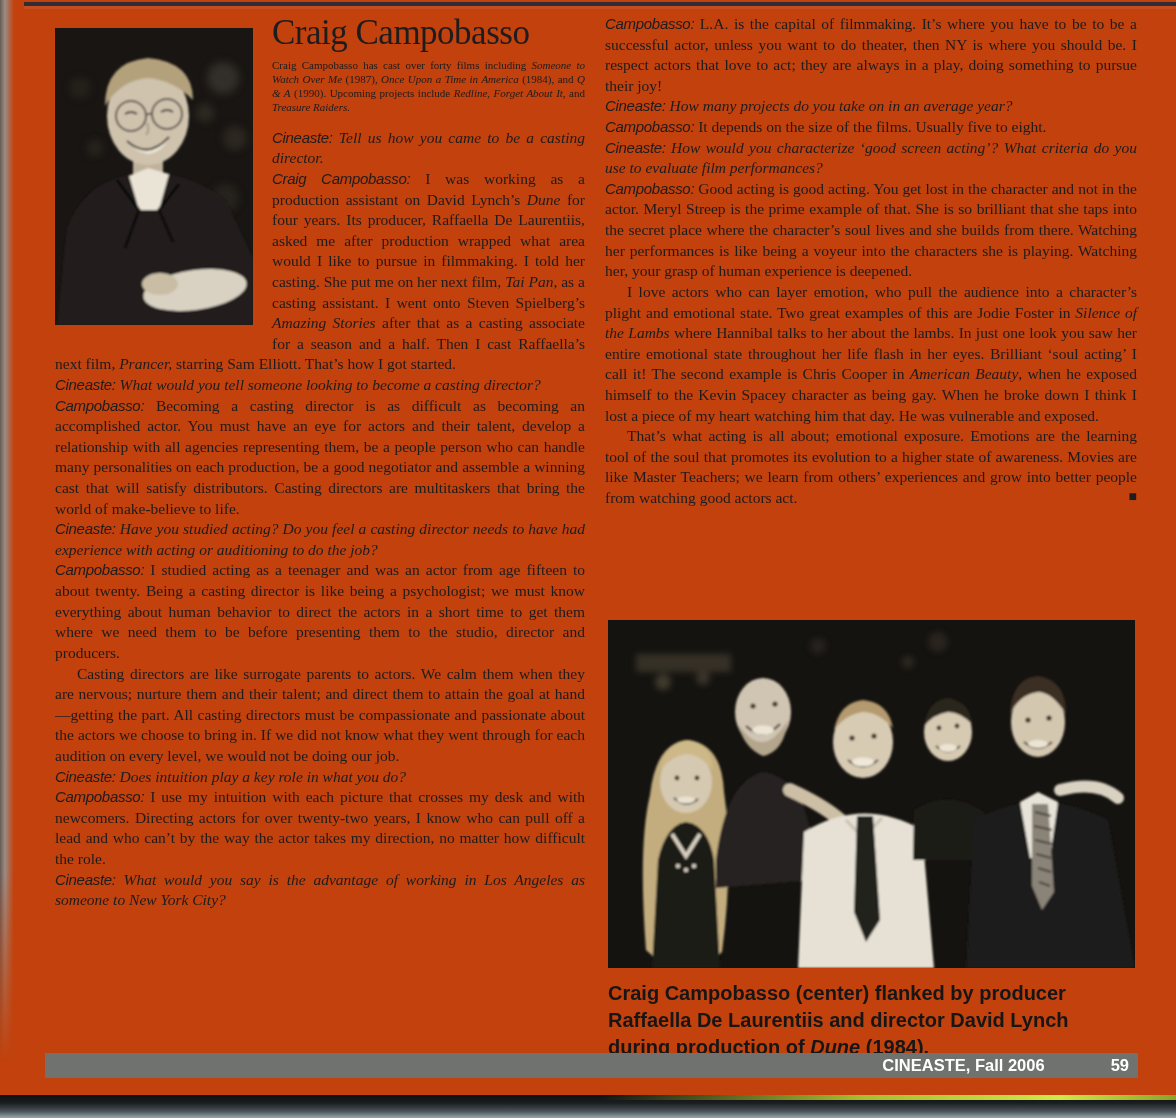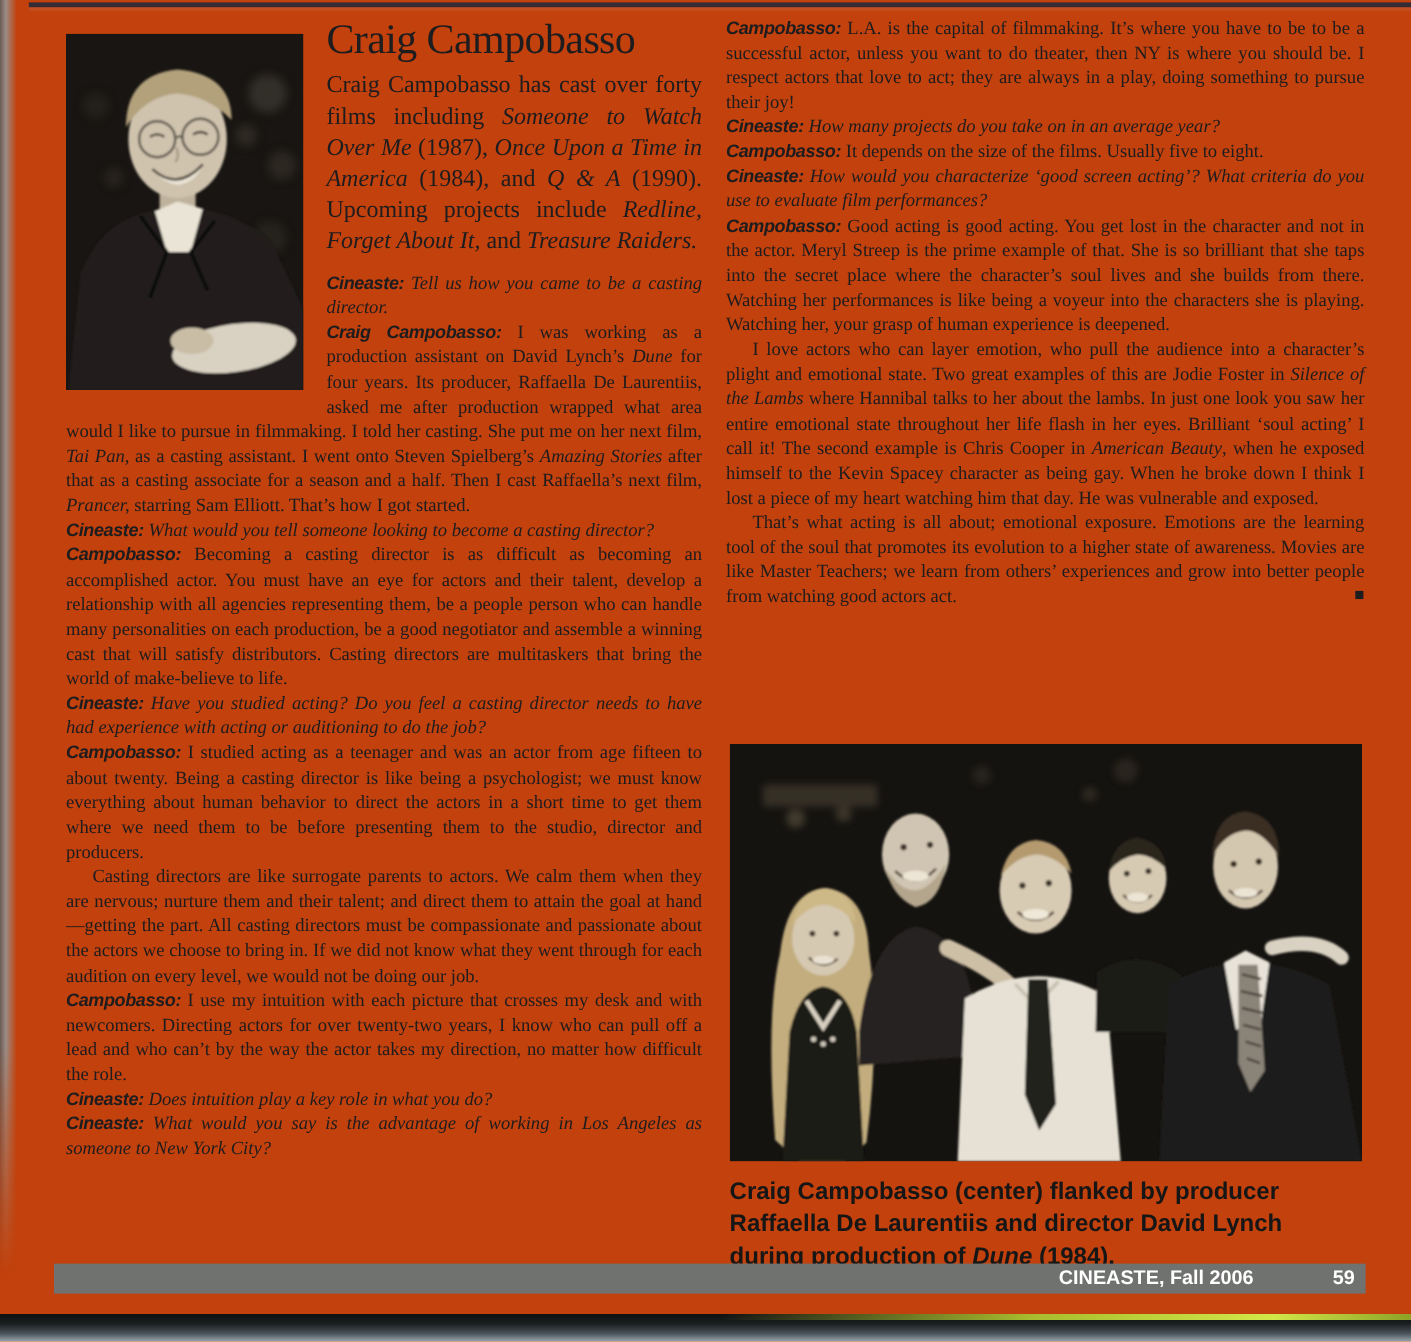--- a/index.html
+++ b/index.html
@@ -18,24 +18,24 @@
     background:linear-gradient(to bottom,#101010 0%,#1a1e20 35%,#4c565c 72%,#9aa6ae 100%);}
   .bottom-accent{position:absolute;left:600px;top:0;width:576px;height:5px;
     background:linear-gradient(to right,rgba(170,190,40,0),#a8bc2e 45%,#d2e748 80%,#8da226 100%);}
   
   .col-left{position:absolute;left:55px;top:14px;width:530px;}
   .col-right{position:absolute;left:605px;top:14px;width:532px;}
   .portrait-wrap{float:left;width:198px;height:297px;margin:14px 19px 16px 0;overflow:hidden;}
   .portrait-wrap svg{display:block;}
   h1.title{margin:0 0 5px 0;font-weight:400;font-size:35px;letter-spacing:-0.5px;line-height:1.1;
     font-family:"Liberation Serif",serif;}
-  .intro{margin:0 0 13px 0;font-size:20px;line-height:1.3;text-align:justify;}
+  .intro{margin:0 0 13px 0;font-size:11px;line-height:1.3;text-align:justify;}
   .body-para{margin:0;font-size:15.5px;line-height:1.33;text-align:justify;}
   .body-para.indent{text-indent:22px;}
-  .s-label{font-family:"Liberation Sans",sans-serif;font-weight:bold;font-style:italic;
+  .s-label{font-family:"Liberation Sans",sans-serif;font-weight:normal;font-style:italic;
     font-size:15px;letter-spacing:-0.3px;}
   .s-i,.s-q{font-style:italic;}
   .s-end{float:right;font-style:normal;font-size:14px;}
   
   .photo-block{position:absolute;left:608px;top:620px;width:527px;}
   .group-photo{width:527px;height:348px;overflow:hidden;}
   .group-photo svg{display:block;}
   .caption{margin:12px 0 0 0;font-family:"Liberation Sans",sans-serif;font-weight:bold;
     font-size:20px;line-height:1.35;color:#161616;text-align:left;}
   .s-c{}
@@ -100,22 +100,22 @@
     <h1 class="title">Craig Campobasso</h1>
     <p class="intro"><span class="s-p">Craig Campobasso has cast over forty films including </span><span class="s-i">Someone to Watch Over Me</span><span class="s-p"> (1987), </span><span class="s-i">Once Upon a Time in America</span><span class="s-p"> (1984), and </span><span class="s-i">Q &amp; A</span><span class="s-p"> (1990). Upcoming projects include </span><span class="s-i">Redline, Forget About It,</span><span class="s-p"> and </span><span class="s-i">Treasure Raiders.</span></p>
     <div>
         <p class="body-para"><span class="s-label">Cineaste:</span><span class="s-q"> Tell us how you came to be a casting director.</span></p>
         <p class="body-para"><span class="s-label">Craig Campobasso:</span><span class="s-p"> I was working as a production assistant on David Lynch’s </span><span class="s-i">Dune</span><span class="s-p"> for four years. Its producer, Raffaella De Laurentiis, asked me after production wrapped what area would I like to pursue in filmmaking. I told her casting. She put me on her next film, </span><span class="s-i">Tai Pan,</span><span class="s-p"> as a casting assistant. I went onto Steven Spielberg’s </span><span class="s-i">Amazing Stories</span><span class="s-p"> after that as a casting associate for a season and a half. Then I cast Raffaella’s next film, </span><span class="s-i">Prancer,</span><span class="s-p"> starring Sam Elliott. That’s how I got started.</span></p>
         <p class="body-para"><span class="s-label">Cineaste:</span><span class="s-q"> What would you tell someone looking to become a casting director?</span></p>
         <p class="body-para"><span class="s-label">Campobasso:</span><span class="s-p"> Becoming a casting director is as difficult as becoming an accomplished actor. You must have an eye for actors and their talent, develop a relationship with all agencies representing them, be a people person who can handle many personalities on each production, be a good negotiator and assemble a winning cast that will satisfy distributors. Casting directors are multitaskers that bring the world of make-believe to life.</span></p>
         <p class="body-para"><span class="s-label">Cineaste:</span><span class="s-q"> Have you studied acting? Do you feel a casting director needs to have had experience with acting or auditioning to do the job?</span></p>
         <p class="body-para"><span class="s-label">Campobasso:</span><span class="s-p"> I studied acting as a teenager and was an actor from age fifteen to about twenty. Being a casting director is like being a psychologist; we must know everything about human behavior to direct the actors in a short time to get them where we need them to be before presenting them to the studio, director and producers.</span></p>
         <p class="body-para indent"><span class="s-p">Casting directors are like surrogate parents to actors. We calm them when they are nervous; nurture them and their talent; and direct them to attain the goal at hand—getting the part. All casting directors must be compassionate and passionate about the actors we choose to bring in. If we did not know what they went through for each audition on every level, we would not be doing our job.</span></p>
+        <p class="body-para"><span class="s-label">Cineaste:</span><span class="s-q"> Does intuition play a key role in what you do?</span></p>
         <p class="body-para"><span class="s-label">Campobasso:</span><span class="s-p"> I use my intuition with each picture that crosses my desk and with newcomers. Directing actors for over twenty-two years, I know who can pull off a lead and who can’t by the way the actor takes my direction, no matter how difficult the role.</span></p>
-        <p class="body-para"><span class="s-label">Cineaste:</span><span class="s-q"> Does intuition play a key role in what you do?</span></p>
         <p class="body-para"><span class="s-label">Cineaste:</span><span class="s-q"> What would you say is the advantage of working in Los Angeles as someone to New York City?</span></p>
       </div>
   </div>
 
   <div class="col-right">
       <p class="body-para"><span class="s-label">Campobasso:</span><span class="s-p"> L.A. is the capital of filmmaking. It’s where you have to be to be a successful actor, unless you want to do theater, then NY is where you should be. I respect actors that love to act; they are always in a play, doing something to pursue their joy!</span></p>
       <p class="body-para"><span class="s-label">Cineaste:</span><span class="s-q"> How many projects do you take on in an average year?</span></p>
       <p class="body-para"><span class="s-label">Campobasso:</span><span class="s-p"> It depends on the size of the films. Usually five to eight.</span></p>
       <p class="body-para"><span class="s-label">Cineaste:</span><span class="s-q"> How would you characterize ‘good screen acting’? What criteria do you use to evaluate film performances?</span></p>
       <p class="body-para"><span class="s-label">Campobasso:</span><span class="s-p"> Good acting is good acting. You get lost in the character and not in the actor. Meryl Streep is the prime example of that. She is so brilliant that she taps into the secret place where the character’s soul lives and she builds from there. Watching her performances is like being a voyeur into the characters she is playing. Watching her, your grasp of human experience is deepened.</span></p>

